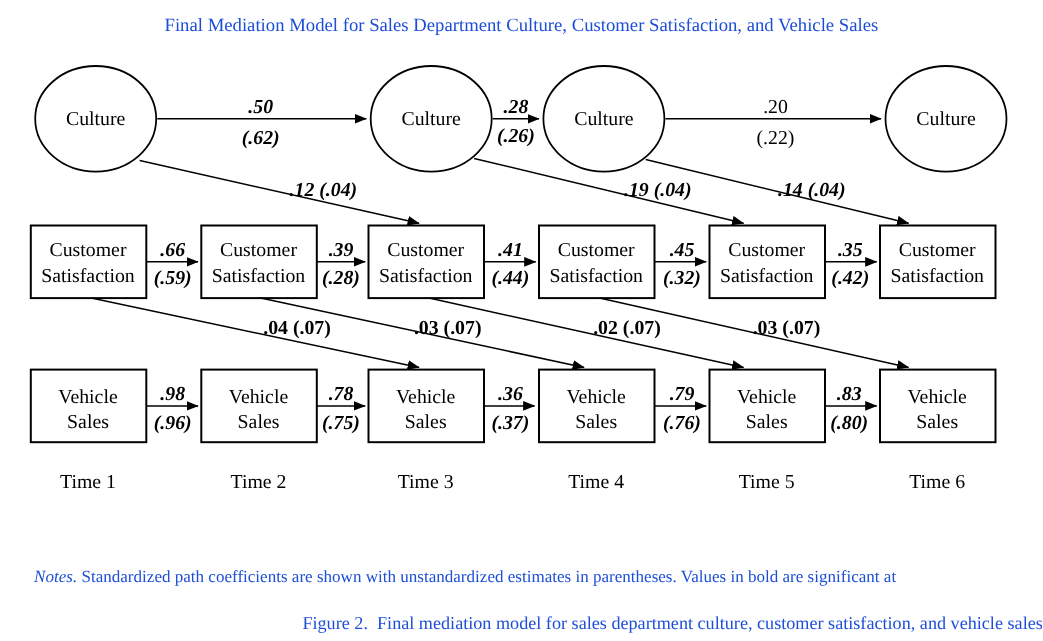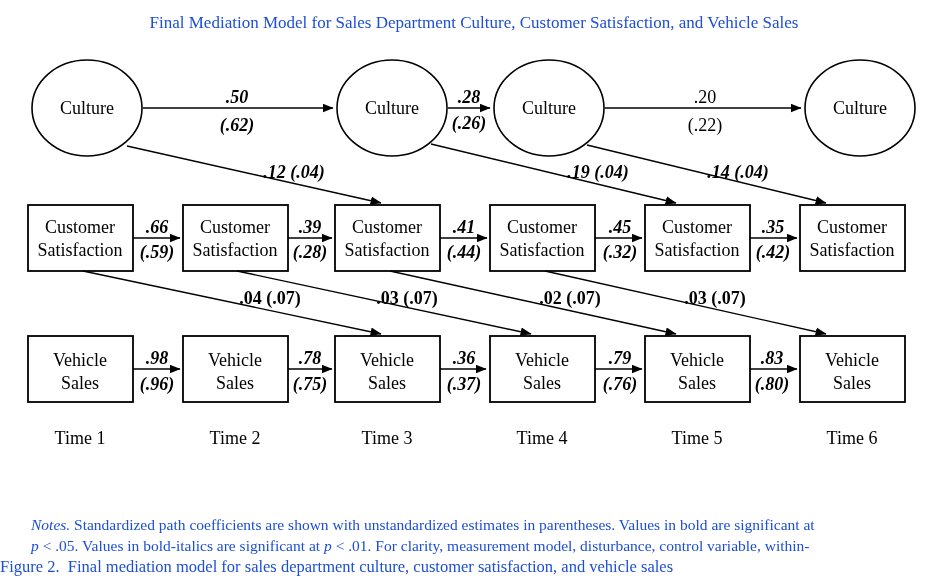--- a/index.html
+++ b/index.html
@@ -35,21 +35,21 @@
   .notes {
     position: absolute;
     top: 514px; left: 31px; width: 895px;
     font-size: 15.5px;
     line-height: 21px;
   }
   .nline { white-space: nowrap; }
   .caption {
     position: absolute;
     top: 557px; left: 0; width: 948px;
-    text-align: left;
+    text-align: right;
     font-size: 16.5px;
     white-space: pre-wrap;
   }
 </style>
 </head>
 <body>
 
 <div class="page">
 
   <div class="title">Final Mediation Model for Sales Department Culture, Customer Satisfaction, and Vehicle Sales</div>
@@ -187,18 +187,17 @@
       <text class="time-label" x="235" y="444" text-anchor="middle">Time 2</text>
       <text class="time-label" x="387" y="444" text-anchor="middle">Time 3</text>
       <text class="time-label" x="542" y="444" text-anchor="middle">Time 4</text>
       <text class="time-label" x="697" y="444" text-anchor="middle">Time 5</text>
       <text class="time-label" x="852" y="444" text-anchor="middle">Time 6</text>
     </g>
   </svg>
 
   <div class="notes">
     <div class="nline"><i>Notes.</i><span> Standardized path coefficients are shown with unstandardized estimates in parentheses. Values in bold are significant at</span></div>
-    <div class="nline"><i>p</i><span> &lt; .05. Values in bold-italics are significant at </span><i>p</i><span> &lt; .01. For clarity, measurement model, disturbance, control variable, within-</span></div>
   </div>
 
   <div class="caption">Figure 2.  Final mediation model for sales department culture, customer satisfaction, and vehicle sales</div>
 
 </div>
 
 </body></html>

